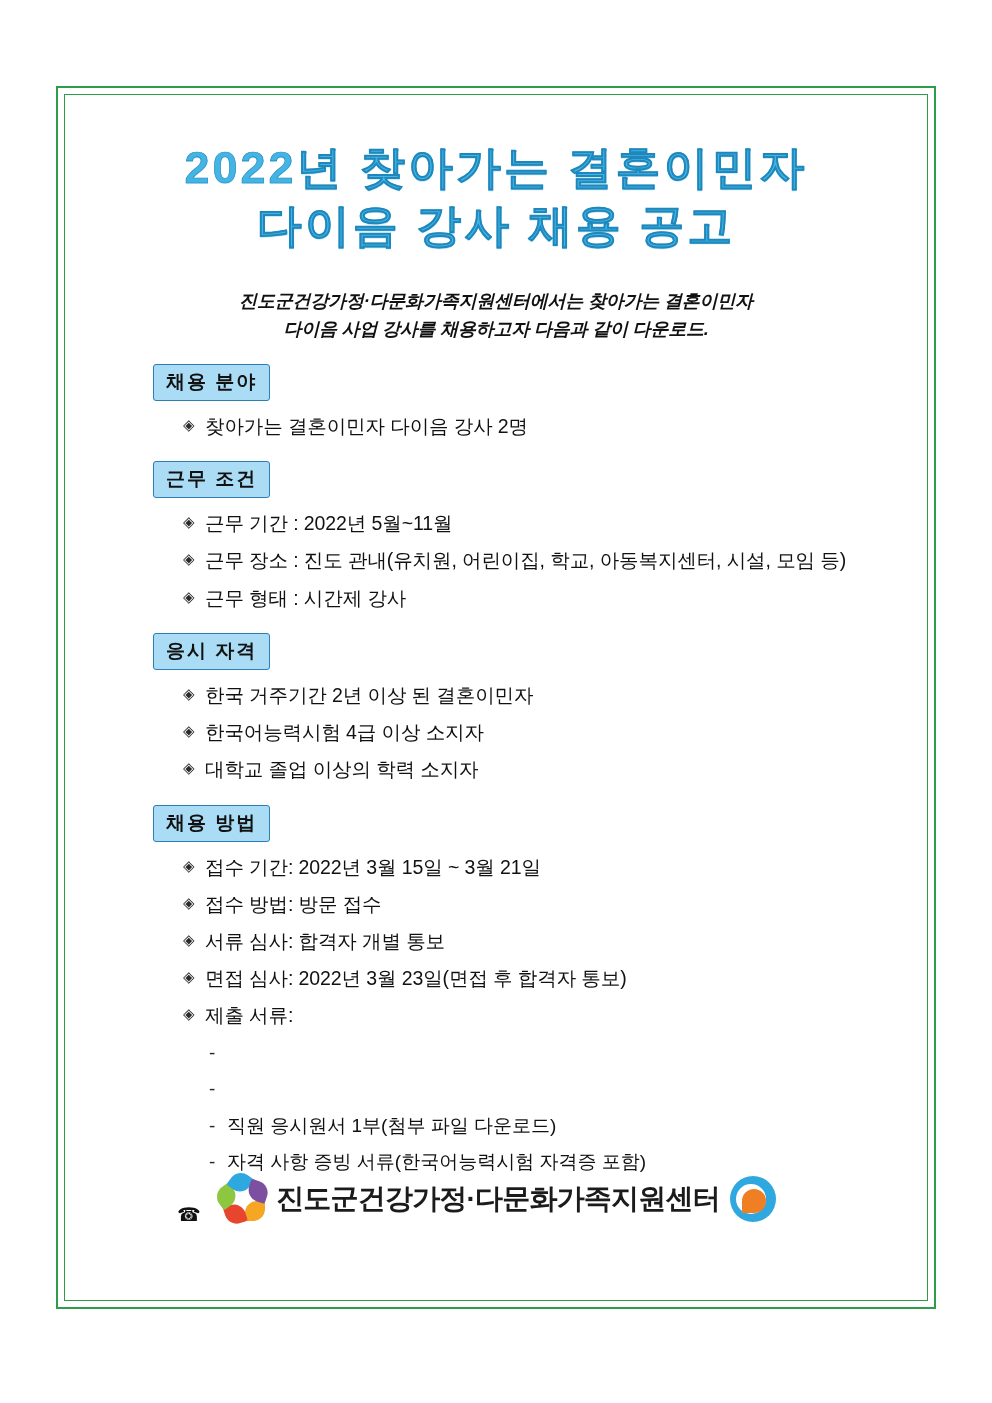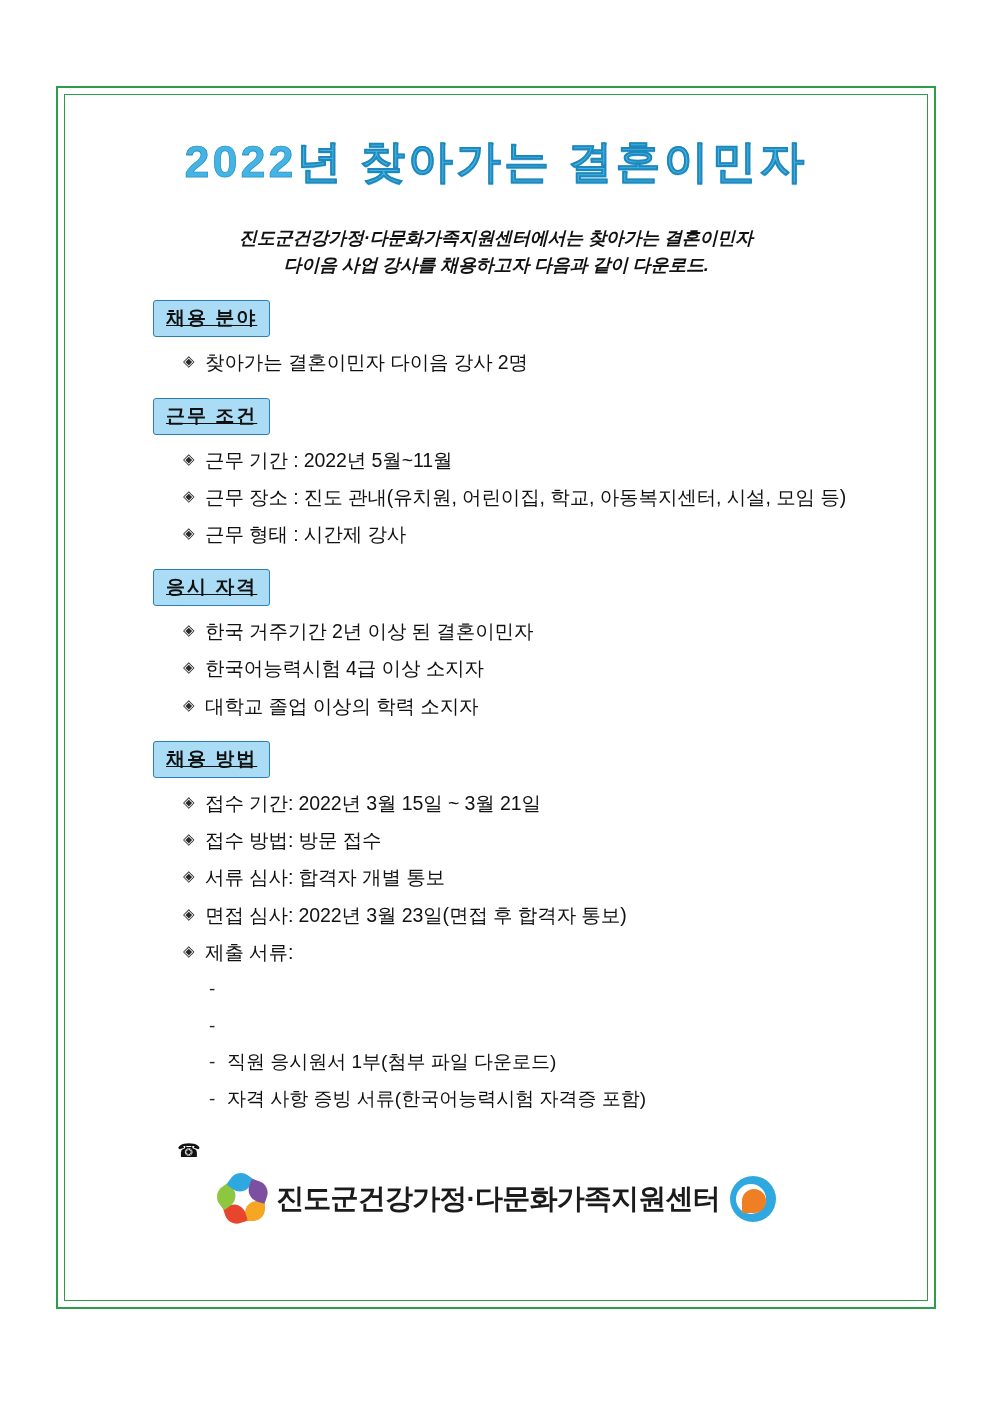--- a/index.html
+++ b/index.html
@@ -25,21 +25,21 @@
     border: 2px solid #2f9c49;
     box-sizing: border-box;
     padding: 6px;
   }
   .poster-inner {
     width: 100%;
     height: 100%;
     border: 1px solid #2f9c49;
     box-sizing: border-box;
     position: relative;
-    padding: 22px 34px;
+    padding: 28px 34px;
   }
 
   
   .title-block {
     text-align: center;
     margin-top: 16px;
     line-height: 1.28;
   }
   .title-line {
     font-size: 45px;
@@ -70,21 +70,20 @@
     display: inline-block;
     background: #aadcf5;
     border: 1px solid #2b7fb5;
     border-radius: 3px;
     padding: 4px 12px 5px 12px;
     font-size: 19px;
     font-weight: bold;
     color: #111111;
     letter-spacing: 2px;
     margin-left: 54px;
-    text-decoration: underline;
   }
   .section-body {
     margin-top: 10px;
     padding-left: 84px;
   }
   .bullet-row {
     display: flex;
     align-items: flex-start;
     font-size: 19.5px;
     line-height: 1.55;
@@ -196,20 +195,21 @@
   }
 </style>
 </head>
 <body>
 
 <div class="poster">
   <div class="poster-inner">
 
     <div class="title-block">
       <div class="title-line">2022년 찾아가는 결혼이민자</div>
+      <div class="title-line">다이음 강사 채용 공고</div>
     </div>
 
     <div class="intro">
       <div>진도군건강가정·다문화가족지원센터에서는 찾아가는 결혼이민자</div>
       <div>다이음 사업 강사를 채용하고자 다음과 같이 다운로드.</div>
     </div>
 
     <div class="section">
       <div class="section-header">채용 분야</div>
       <div class="section-body">

